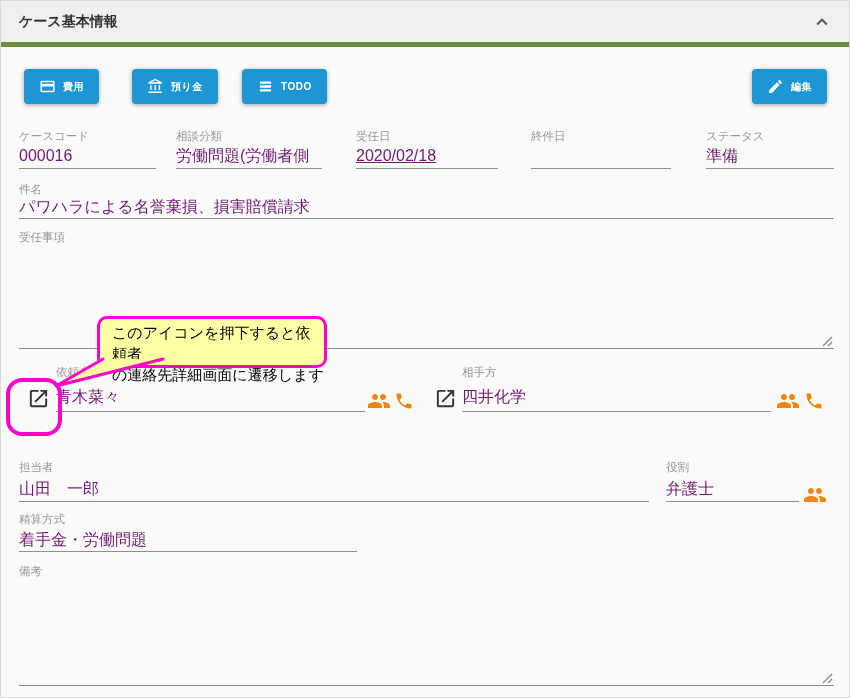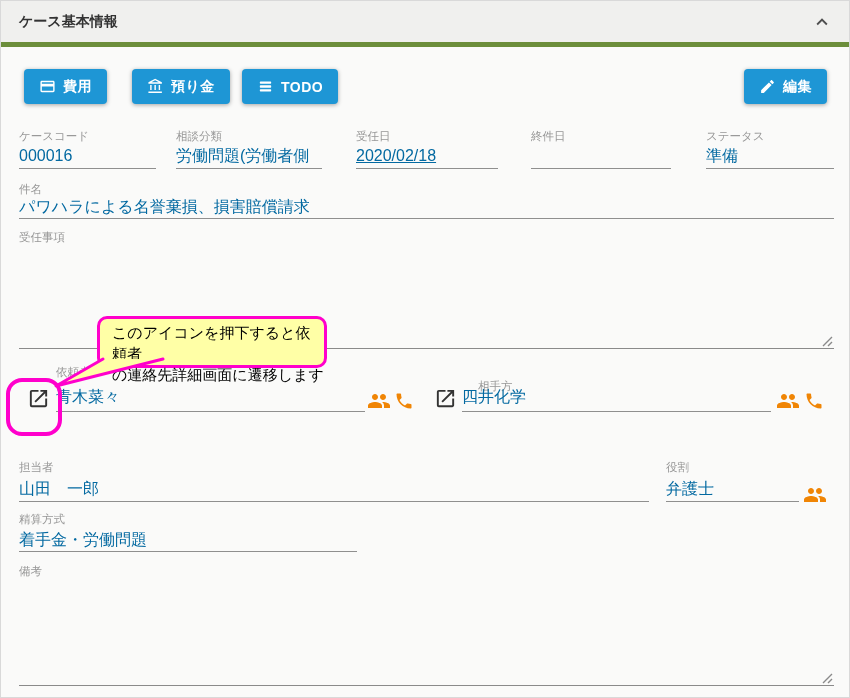--- a/index.html
+++ b/index.html
@@ -11,26 +11,26 @@
   .screen{position:relative; width:850px; height:698px; background:#FAFAF9;
           border:1px solid #D9D9D9; overflow:hidden;}
   .panel-header{position:absolute; left:0; top:0; width:100%; height:41px;
           background:#F0F0EE; display:flex; align-items:center; cursor:pointer;}
   .panel-title{margin-left:18px; font-size:14px; font-weight:600; color:#333;}
   .chevron{position:absolute; right:16px; top:10px; width:22px; height:22px; fill:#4F4F4F;}
   .green-bar{position:absolute; left:0; top:41px; width:100%; height:5px;
           background:var(--header-green);}
   .btn{position:absolute; height:35px; top:68px; background:var(--accent-blue); color:#fff;
           border:none; border-radius:4px; display:inline-flex; align-items:center; gap:7px;
-          padding:0 15px; font-size:14px; font-weight:700; letter-spacing:.5px;
+          padding:0 15px; font-size:10px; font-weight:700; letter-spacing:.5px;
           box-shadow:0 1px 4px rgba(0,0,0,.35); cursor:pointer;
           font-family:"Liberation Sans","DejaVu Sans",sans-serif;}
   .btn svg{width:17px; height:17px; fill:#fff; flex:none;}
   .fl{position:absolute; font-size:11.5px; color:#979797; white-space:nowrap;}
-  .fv{position:absolute; font-size:16px; color:#0369a1; border-bottom:1px solid #8F8F8F;
+  .fv{position:absolute; font-size:16px; color:#701a75; border-bottom:1px solid #8F8F8F;
           white-space:nowrap; overflow:hidden; line-height:20px;}
   .ta{position:absolute; border-bottom:1px solid #8A8A8A; background:transparent;}
   .handle{position:absolute; right:1px; bottom:3px; width:12px; height:12px; cursor:nwse-resize;}
   .handle svg{width:12px; height:12px; stroke:#8A8A8A; stroke-width:1.4; fill:none;}
   .extlink{position:absolute; width:23px; height:23px; fill:#333; cursor:pointer;}
   .ppl{position:absolute; width:24px; height:24px; fill:var(--icon-orange); cursor:pointer;}
   .tel{position:absolute; width:20px; height:20px; fill:var(--icon-orange); cursor:pointer;}
   .bubble{position:absolute; left:96px; top:315px; width:230px; height:52px;
           background:var(--tooltip-yellow); border:3px solid var(--highlight-magenta);
           border-radius:10px; z-index:25; padding:3px 0 0 12px;
@@ -111,21 +111,21 @@
   <svg class="ppl" style="left:366px;top:388px;" viewBox="0 0 24 24">
     <path d="M16 11c1.66 0 2.99-1.34 2.99-3S17.66 5 16 5c-1.66 0-3 1.34-3 3s1.34 3 3 3zm-8 0c1.66 0 2.99-1.34 2.99-3S9.66 5 8 5C6.34 5 5 6.34 5 8s1.34 3 3 3zm0 2c-2.33 0-7 1.17-7 3.5V19h14v-2.5c0-2.33-4.67-3.5-7-3.5zm8 0c-.29 0-.62.02-.97.05 1.16.84 1.97 1.97 1.97 3.45V19h6v-2.5c0-2.33-4.67-3.5-7-3.5z"></path>
   </svg>
   <svg class="tel" style="left:393px;top:390px;" viewBox="0 0 24 24">
     <path d="M6.62 10.79c1.44 2.83 3.76 5.14 6.59 6.59l2.2-2.2c.27-.27.67-.36 1.02-.24 1.12.37 2.33.57 3.57.57.55 0 1 .45 1 1V20c0 .55-.45 1-1 1-9.39 0-17-7.61-17-17 0-.55.45-1 1-1h3.5c.55 0 1 .45 1 1 0 1.25.2 2.45.57 3.57.11.35.03.74-.25 1.02l-2.2 2.2z"></path>
   </svg>
 
   <svg class="extlink" style="left:433px;top:386px;" viewBox="0 0 24 24">
     <path d="M19 19H5V5h7V3H5a2 2 0 0 0-2 2v14a2 2 0 0 0 2 2h14c1.1 0 2-.9 2-2v-7h-2v7zM14 3v2h3.59l-9.83 9.83 1.41 1.41L19 6.41V10h2V3h-7z"></path>
   </svg>
-  <div class="fl" style="left:461px;top:378px;margin-left:16px;">相手方</div>
+  <div class="fl" style="left:461px;top:364px;">相手方</div>
   <div class="fv" style="left:461px;top:384px;width:309px;height:27px;line-height:24px;">四井化学</div>
   <svg class="ppl" style="left:775px;top:388px;" viewBox="0 0 24 24">
     <path d="M16 11c1.66 0 2.99-1.34 2.99-3S17.66 5 16 5c-1.66 0-3 1.34-3 3s1.34 3 3 3zm-8 0c1.66 0 2.99-1.34 2.99-3S9.66 5 8 5C6.34 5 5 6.34 5 8s1.34 3 3 3zm0 2c-2.33 0-7 1.17-7 3.5V19h14v-2.5c0-2.33-4.67-3.5-7-3.5zm8 0c-.29 0-.62.02-.97.05 1.16.84 1.97 1.97 1.97 3.45V19h6v-2.5c0-2.33-4.67-3.5-7-3.5z"></path>
   </svg>
   <svg class="tel" style="left:803px;top:390px;" viewBox="0 0 24 24">
     <path d="M6.62 10.79c1.44 2.83 3.76 5.14 6.59 6.59l2.2-2.2c.27-.27.67-.36 1.02-.24 1.12.37 2.33.57 3.57.57.55 0 1 .45 1 1V20c0 .55-.45 1-1 1-9.39 0-17-7.61-17-17 0-.55.45-1 1-1h3.5c.55 0 1 .45 1 1 0 1.25.2 2.45.57 3.57.11.35.03.74-.25 1.02l-2.2 2.2z"></path>
   </svg>
 
   <div class="fl" style="left:18px;top:459px;">担当者</div>
   <div class="fv" style="left:18px;top:477px;width:630px;height:24px;line-height:22px;">山田　一郎</div>

